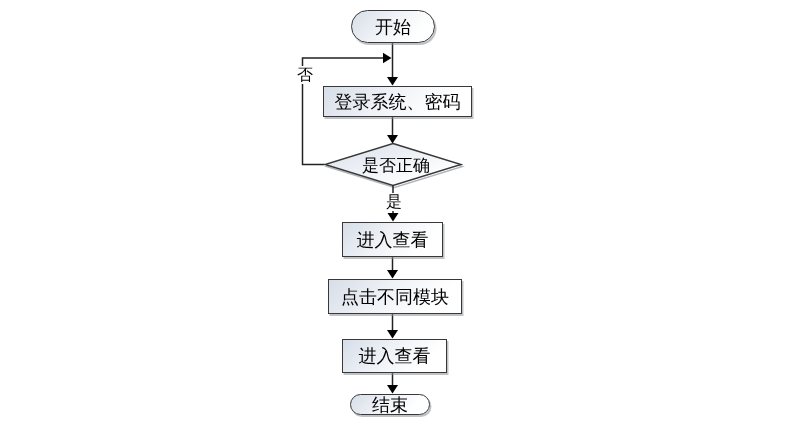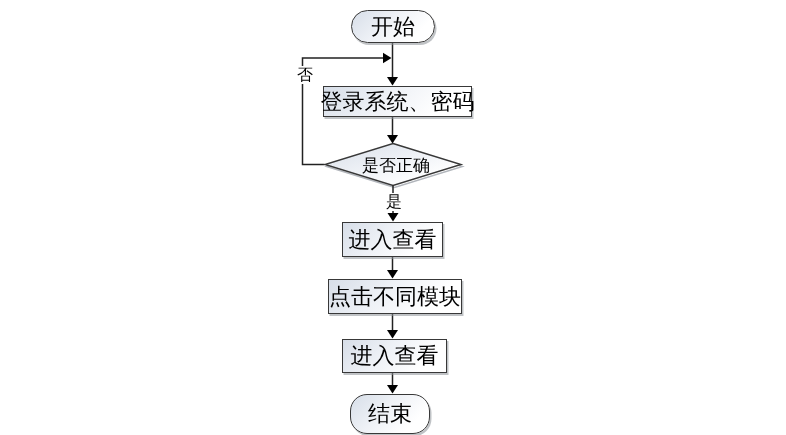--- a/index.html
+++ b/index.html
@@ -23,21 +23,21 @@
   }
   .node {
     position: absolute;
     box-sizing: border-box;
     display: flex;
     align-items: center;
     justify-content: center;
     border: 1.4px solid #383838;
     background: linear-gradient(135deg, #d7dee8 0%, #eef1f6 40%, #ffffff 78%);
     box-shadow: 1.5px 2px 0 rgba(140,145,152,0.55);
-    font-size: 22px;
+    font-size: 18px;
     line-height: 1;
     white-space: nowrap;
     text-align: center;
   }
   .stadium {
     border-radius: 17px;
   }
   .diamond-label {
     position: absolute;
     font-size: 17px;
@@ -99,19 +99,19 @@
   <div class="node" style="left:323px; top:86px; width:149px; height:31px;">登录系统、密码</div>
 
   <div class="diamond-label" style="left:396px; top:165px;">是否正确</div>
 
   <div class="node" style="left:342px; top:222px; width:101px; height:35px;">进入查看</div>
 
   <div class="node" style="left:328px; top:279px; width:134px; height:35px;">点击不同模块</div>
 
   <div class="node" style="left:342px; top:339px; width:105px; height:34px;">进入查看</div>
 
-  <div class="node stadium" style="left:350px; top:394px; width:80px; height:40px;">结束</div>
+  <div class="node stadium" style="left:350px; top:394px; width:80px; height:21px;">结束</div>
 
   <div class="edge-label" style="left:305px; top:75px;">否</div>
 
   <div class="edge-label" style="left:394px; top:202px;">是</div>
 
 </div>
 
 </body></html>

